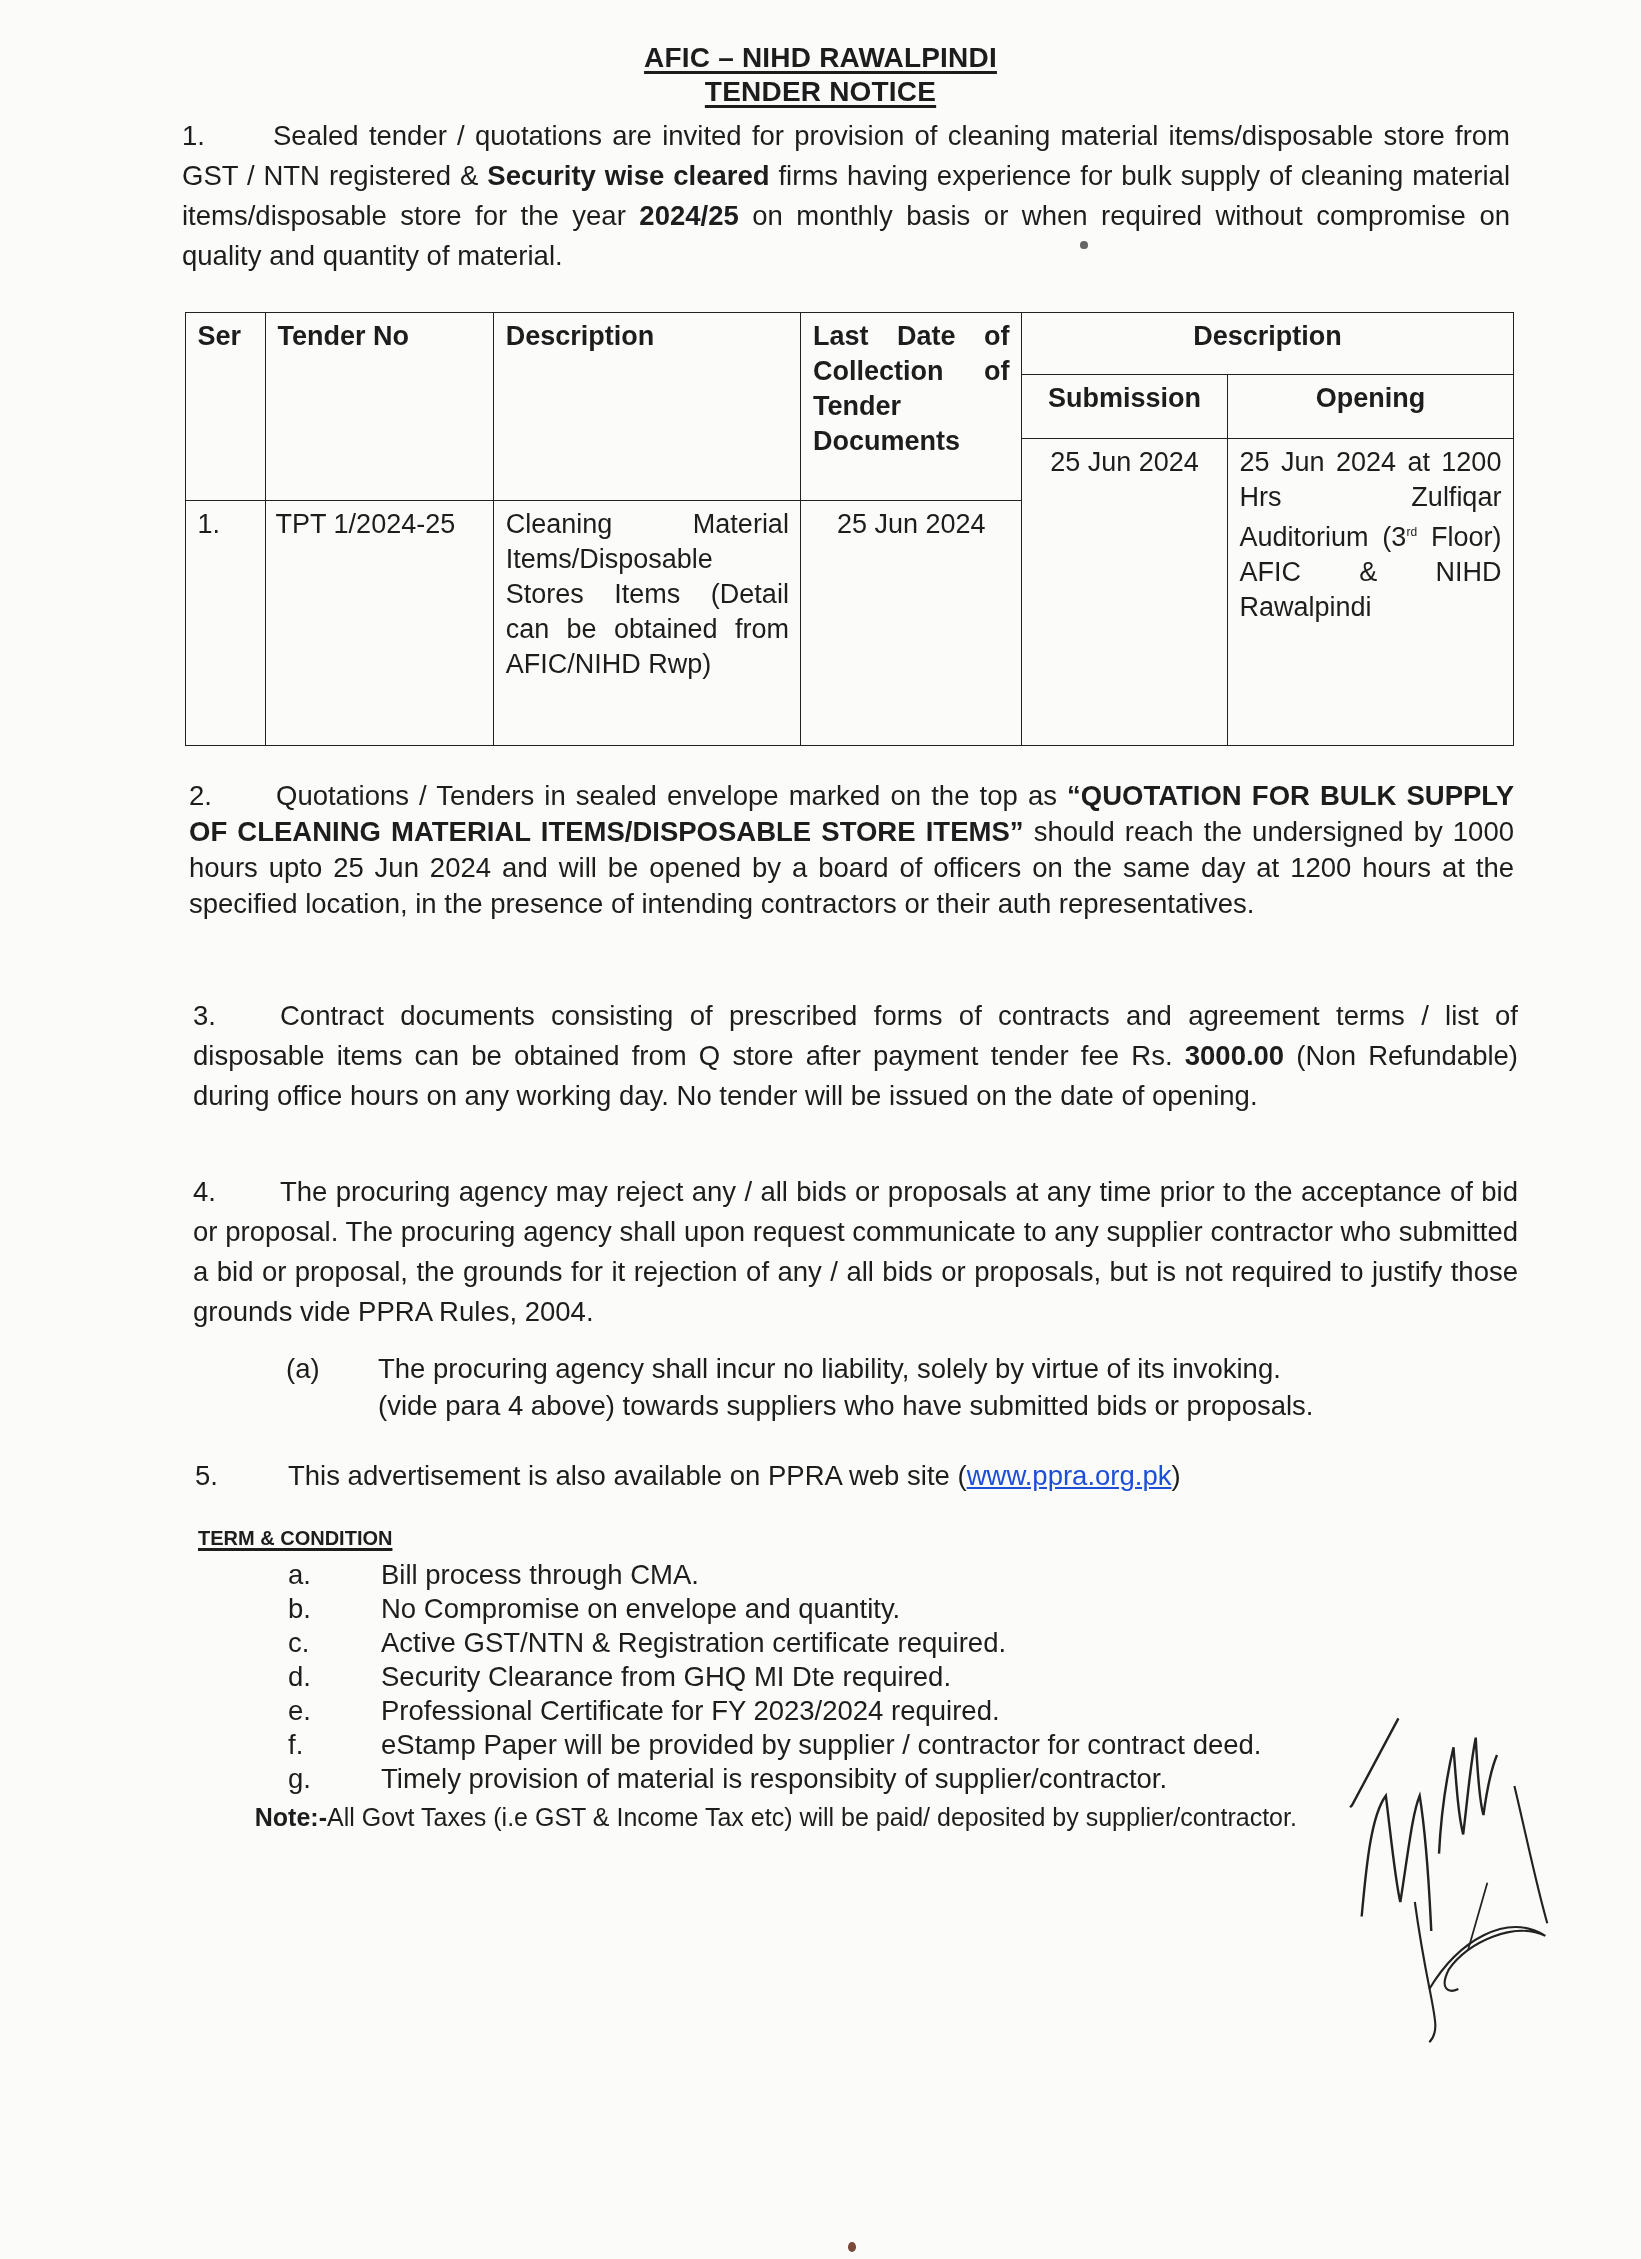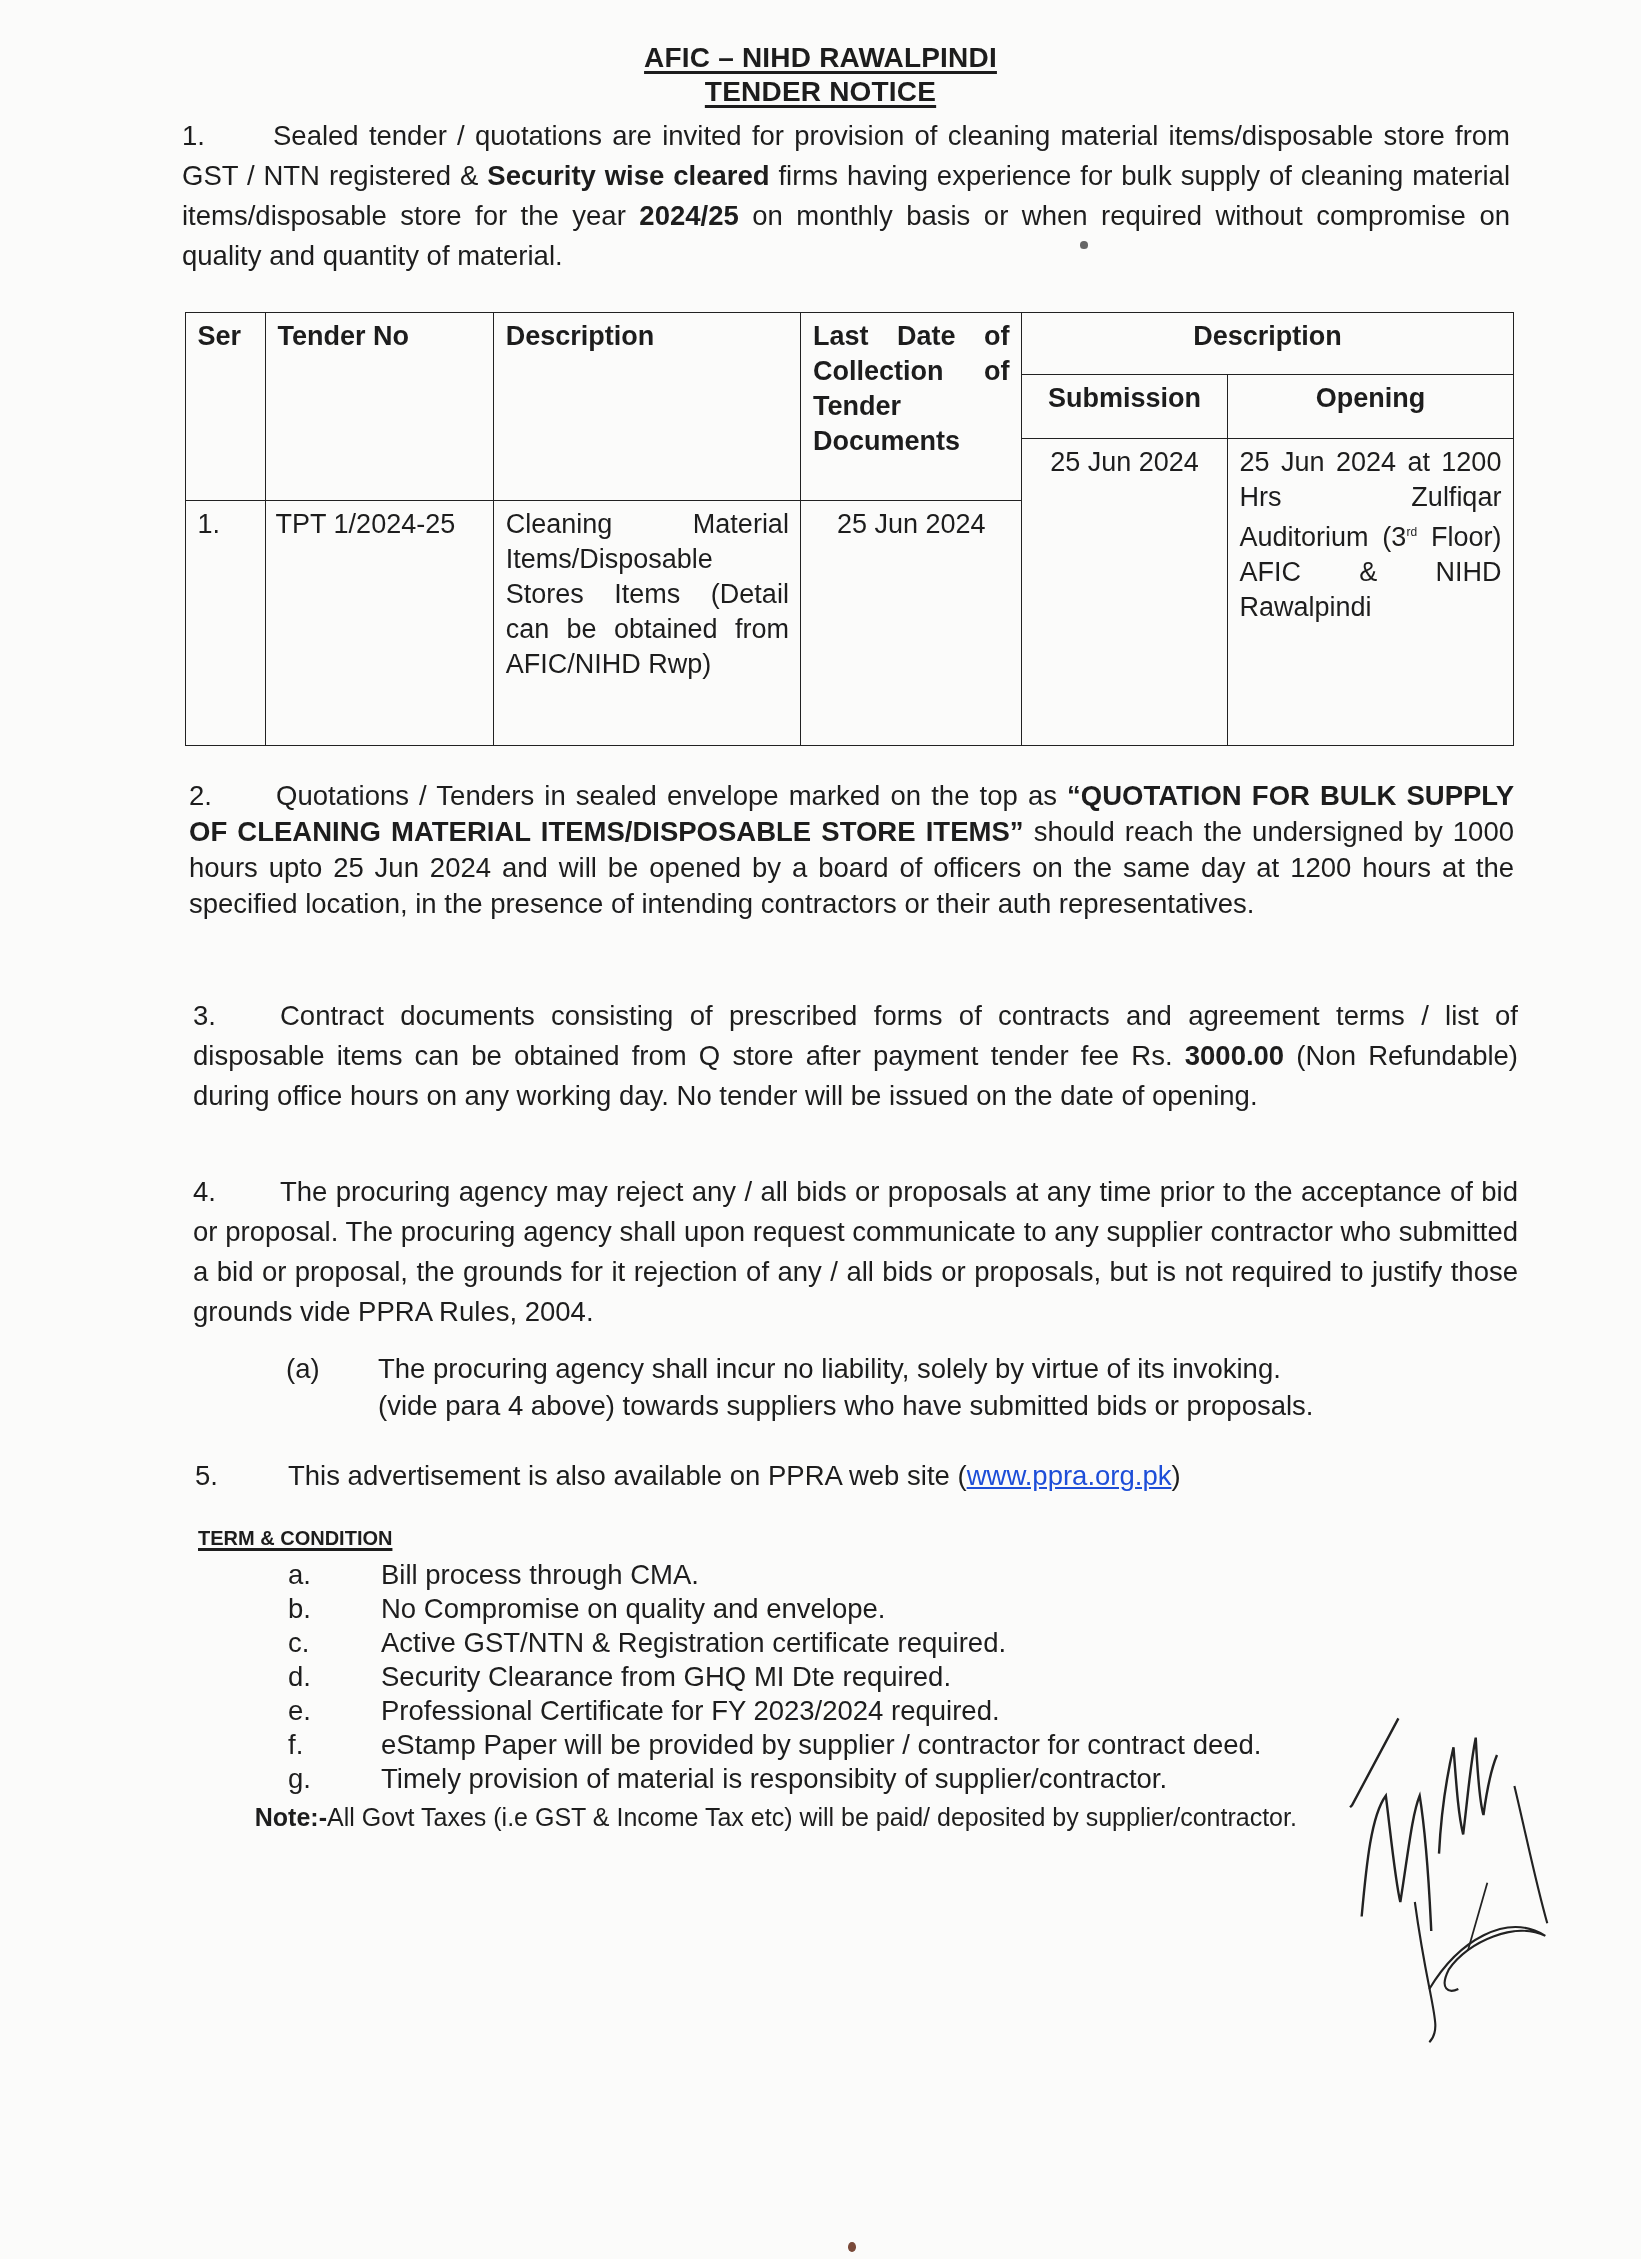--- a/index.html
+++ b/index.html
@@ -177,21 +177,21 @@
 
   <div class="terms-head">TERM &amp; CONDITION</div>
 
   <div class="terms">
     <div class="row">
         <span class="lbl">a.</span>
         <span class="txt">Bill process through CMA.</span>
       </div>
     <div class="row">
         <span class="lbl">b.</span>
-        <span class="txt">No Compromise on quality and envelope.</span>
+        <span class="txt">No Compromise on envelope and quantity.</span>
       </div>
     <div class="row">
         <span class="lbl">c.</span>
         <span class="txt">Active GST/NTN &amp; Registration certificate required.</span>
       </div>
     <div class="row">
         <span class="lbl">d.</span>
         <span class="txt">Security Clearance from GHQ MI Dte required.</span>
       </div>
     <div class="row">

